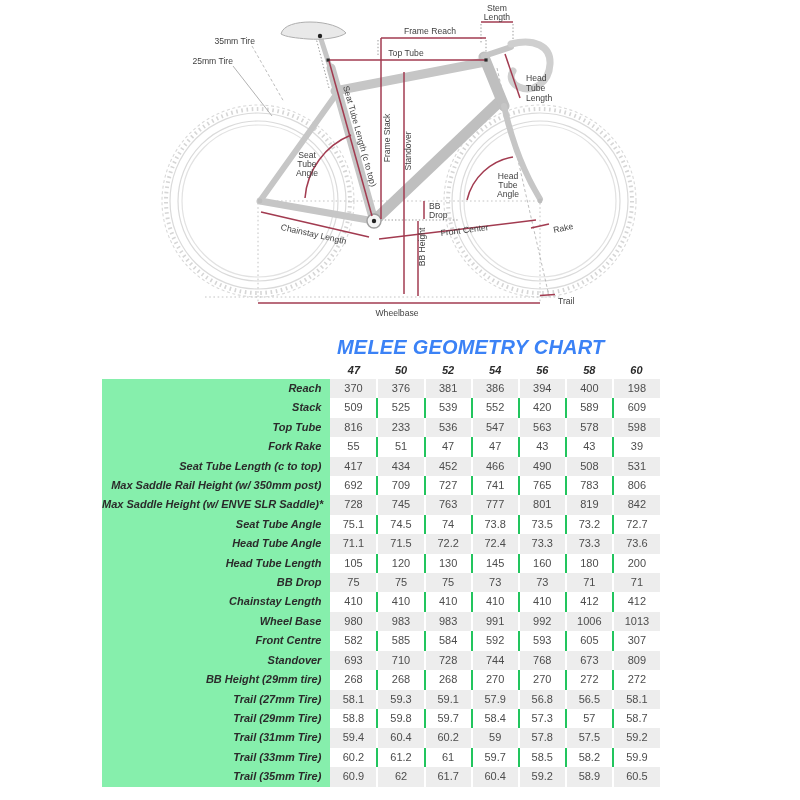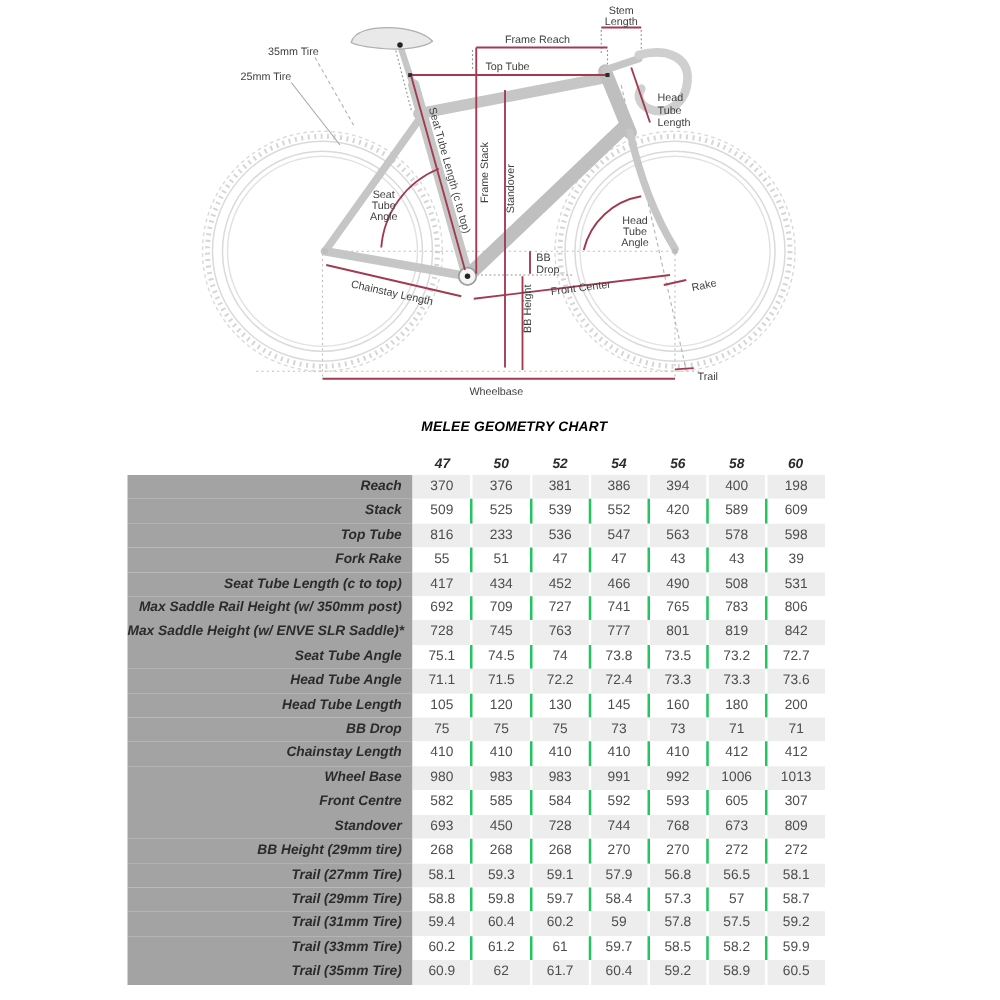--- a/index.html
+++ b/index.html
@@ -16,29 +16,29 @@
   .m{fill:none;stroke:var(--accent,#a23b50);stroke-width:1.5;}
   .g1{fill:none;stroke:#bdbdbd;stroke-width:0.9;stroke-dasharray:1.6 2.6;}
   .g2{fill:none;stroke:#b5b5b5;stroke-width:0.9;stroke-dasharray:3 2.4;}
   .g3{fill:none;stroke:#8d8d8d;stroke-width:0.9;stroke-dasharray:1.4 2;}
   .ptr{fill:none;stroke:#a9a9a9;stroke-width:0.9;}
   .lbl{font-size:8.6px;fill:#3f3f3f;}
   .sq{fill:#2b2b2b;}
 
   
   .table-wrap{position:absolute;left:102px;top:336px;width:560px;}
-  .table-title{margin:0 0 14px 235px;font-size:11px;font-style:italic;font-weight:bold;
-               color:#000000;letter-spacing:.2px;}
+  .table-title{margin:0 0 2px 235px;font-size:20px;font-style:italic;font-weight:bold;
+               color:#3b82f6;letter-spacing:.2px;}
   table.geo{border-collapse:collapse;table-layout:fixed;width:558px;}
   table.geo th.size-h{width:47px;height:18px;font-size:11px;font-style:italic;font-weight:bold;
                       color:#2b2b2b;text-align:center;font-weight:700;padding:0;}
   table.geo th.corner{width:228px;padding:0;}
   table.geo td{padding:0;height:19.4px;line-height:19.4px;font-size:11px;white-space:nowrap;}
   table.geo td.rowlabel{text-align:right;padding-right:9px;font-style:italic;font-weight:bold;
-                        color:#2b2b2b;background:#a3a3a3;}
+                        color:#2b2b2b;background:#86efac;}
   table.geo td.val{text-align:center;color:#4d4d4d;}
   table.geo tr.band td.val{background:#ededed;}
   table.geo tr.band td.val + td.val{border-left:2px solid #fff;}
   table.geo tr.plain td.val{background:#fff;}
   table.geo tr.plain td.val + td.val{border-left:2px solid #22c55e;}
 </style>
 </head>
 <body>
 
 <svg class="diagram" width="800" height="332" viewBox="0 0 800 332">
@@ -292,21 +292,21 @@
           <td class="val">585</td>
           <td class="val">584</td>
           <td class="val">592</td>
           <td class="val">593</td>
           <td class="val">605</td>
           <td class="val">307</td>
         </tr>
         <tr class="band">
           <td class="rowlabel">Standover</td>
           <td class="val">693</td>
-          <td class="val">450</td>
+          <td class="val">710</td>
           <td class="val">728</td>
           <td class="val">744</td>
           <td class="val">768</td>
           <td class="val">673</td>
           <td class="val">809</td>
         </tr>
         <tr class="plain">
           <td class="rowlabel">BB Height (29mm tire)</td>
           <td class="val">268</td>
           <td class="val">268</td>

